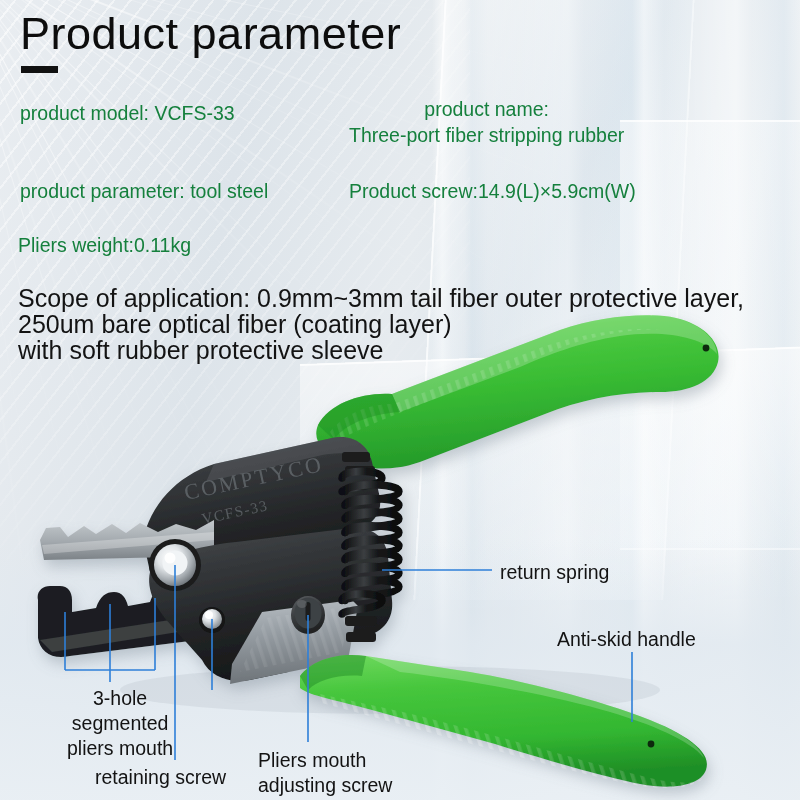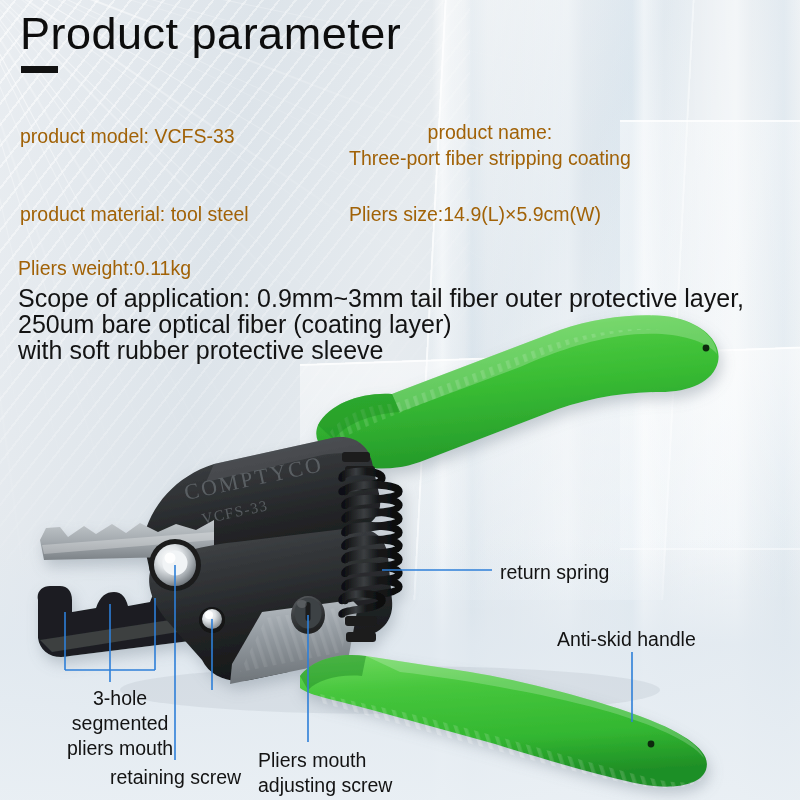--- a/index.html
+++ b/index.html
@@ -74,35 +74,35 @@
     mask-image:radial-gradient(circle at 0% 0%, rgba(0,0,0,1) 0%, rgba(0,0,0,.65) 45%, rgba(0,0,0,0) 82%);
   }
 
   
   .title{
     position:absolute;left:20px;top:10px;
     font-size:45px;letter-spacing:.5px;color:#0d0d0d;
     font-weight:400;line-height:1.05;white-space:nowrap;
   }
   .title-dash{position:absolute;left:21px;top:66px;width:37px;height:7px;background:#111;}
-  .spec{position:absolute;font-size:19.5px;color:#a16207;line-height:26px;white-space:nowrap;margin-top:23px;}
+  .spec{position:absolute;font-size:19.5px;color:#15803d;line-height:26px;white-space:nowrap;}
   .spec-model{left:20px;top:100px;}
   .spec-material{left:20px;top:178px;}
   .spec-weight{left:18px;top:232px;}
   .spec-name{left:349px;top:96px;text-align:center;}
   .spec-size{left:349px;top:178px;}
   .scope{position:absolute;left:18px;top:285px;font-size:25px;color:#131313;line-height:26px;white-space:nowrap;}
 
   
   .lbl{position:absolute;font-size:19.5px;color:#131313;line-height:25px;white-space:nowrap;}
   .lbl-spring{left:500px;top:560px;}
   .lbl-antiskid{left:557px;top:627px;}
   .lbl-3hole{left:67px;top:686px;text-align:center;}
   .lbl-open{left:183px;top:695px;}
-  .lbl-retain{left:110px;top:765px;}
+  .lbl-retain{left:95px;top:765px;}
   .lbl-adjust{left:258px;top:748px;}
 
   
   #tool{position:absolute;left:0;top:0;width:800px;height:800px;}
 </style>
 </head>
 <body>
 
 <div id="stage">
 
@@ -138,28 +138,28 @@
       <i style="transform:rotate(73.10000000000001deg);opacity:0.57;height:1.4px"></i>
       <i style="transform:rotate(76.9deg);opacity:0.43;height:1.4px"></i>
       <i style="transform:rotate(80.7deg);opacity:0.30;height:1.4px"></i>
       <i style="transform:rotate(82.4deg);opacity:0.61;height:2.4px"></i>
     </div>
 
   <div class="title">Product parameter</div>
   <div class="title-dash"></div>
 
   <div class="spec spec-model">product model:  VCFS-33</div>
-  <div class="spec spec-material">product material: tool steel</div>
+  <div class="spec spec-material">product parameter: tool steel</div>
   <div class="spec spec-weight">Pliers weight:0.11kg</div>
 
   <div class="spec spec-name">
     <div>product name:</div>
-    <div>Three-port fiber stripping coating</div>
-  </div>
-  <div class="spec spec-size">Pliers size:14.9(L)×5.9cm(W)</div>
+    <div>Three-port fiber stripping rubber</div>
+  </div>
+  <div class="spec spec-size">Product screw:14.9(L)×5.9cm(W)</div>
 
   <div class="scope">
     <div>Scope of application: 0.9mm~3mm tail fiber outer protective layer,</div>
     <div>250um bare optical fiber (coating layer)</div>
     <div>with soft rubber protective sleeve</div>
   </div>
 
   <svg id="tool" viewBox="0 0 800 800">
     <defs>
       <linearGradient id="gGreenTop" x1="0" y1="0" x2="0.25" y2="1">

